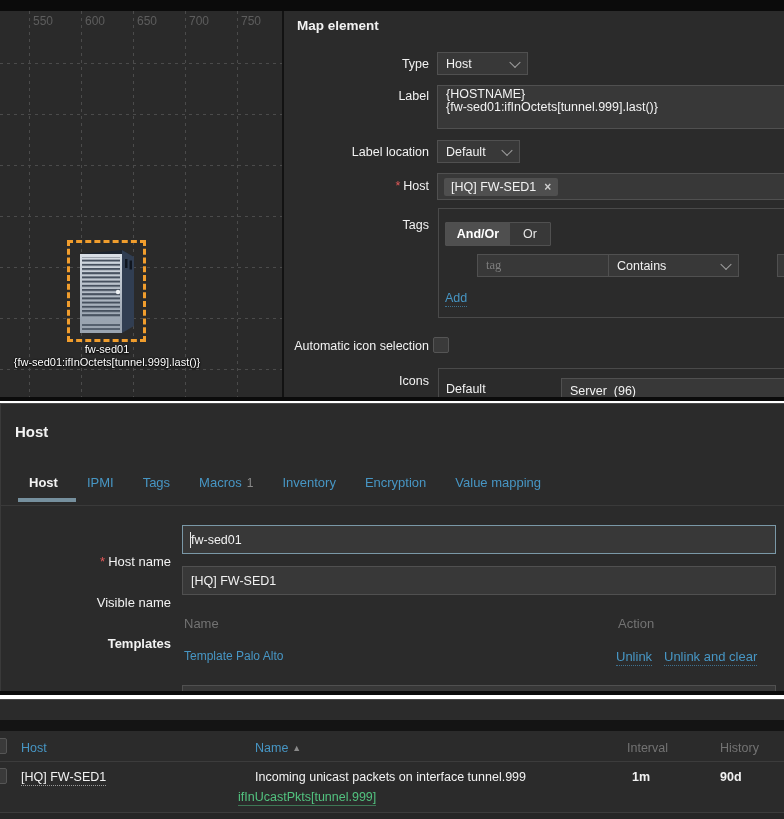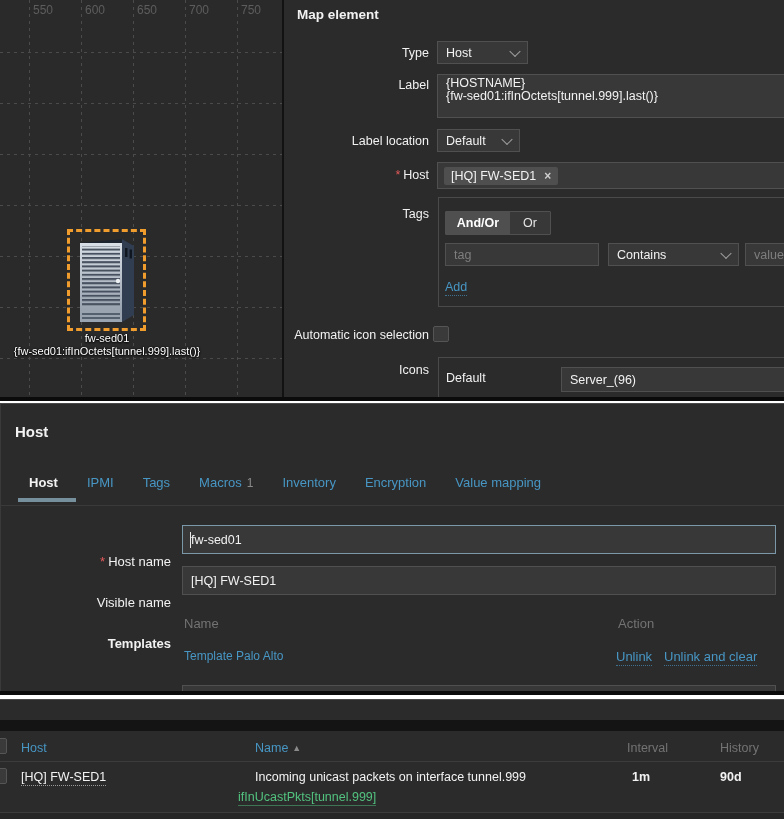--- a/index.html
+++ b/index.html
@@ -1,20 +1,20 @@
 <!DOCTYPE html>
 <html><head>
 <meta charset="utf-8">
 <style>
   html,body{margin:0;padding:0;background:#555;}
   #screen{position:relative;width:784px;height:819px;overflow:hidden;background:#0b0b0b;
     font-family:"Liberation Sans", sans-serif;-webkit-font-smoothing:antialiased;}
   .abs{position:absolute;}
   
-  #top-section{left:0;top:0;width:784px;height:397px;background:#2b2b2b;overflow:hidden;}
+  #top-section{left:0;top:11px;width:784px;height:397px;background:#2b2b2b;overflow:hidden;}
   #map-canvas{left:0;top:0;width:282px;height:397px;background:#2a2a2a;overflow:hidden;}
   .ruler-label{position:absolute;top:3px;font-size:12px;color:#5d5d5d;}
   #map-divider{left:282px;top:0;width:2px;height:397px;background:#121212;}
   #selection-box{left:67px;top:229px;width:73px;height:96px;border:3px dashed #f09d2d;}
   #server-icon{left:76px;top:236px;width:62px;height:88px;}
   #map-el-labels{left:0;top:332px;width:214px;text-align:center;color:#fff;font-size:11px;line-height:13px;
     text-shadow:0 1px 2px #000,0 0 2px #000;}
   
   #map-form{left:284px;top:0;width:500px;height:397px;background:#2b2b2b;overflow:hidden;font-size:12.5px;}
   .form-title{font-weight:bold;color:#f2f2f2;font-size:13.5px;}
@@ -29,21 +29,21 @@
   .zmultiselect{display:flex;align-items:center;padding:0 6px;}
   .chip{display:inline-flex;align-items:center;background:#4f4f4f;color:#f2f2f2;border-radius:2px;
     padding:2px 7px;font-size:12.5px;line-height:14px;}
   .chip .x{margin-left:8px;color:#cfcfcf;font-weight:bold;cursor:pointer;font-size:12px;}
   .fieldset{position:absolute;border:1px solid #4a4a4a;box-sizing:border-box;}
   .seg{position:absolute;display:flex;border:1px solid #505050;border-radius:1px;overflow:hidden;height:22px;}
   .seg .opt{display:flex;align-items:center;justify-content:center;color:#e6e6e6;font-size:12.5px;
     background:#383838;cursor:pointer;}
   .seg .opt.on{background:#4f4f4f;color:#fff;font-weight:bold;}
   input.raw{position:absolute;background:#383838;border:1px solid #505050;box-sizing:border-box;
-    color:#f2f2f2;font-size:12.5px;padding:4px 8px;font-family:Liberation Sans, sans-serif;outline:none;}
+    color:#f2f2f2;font-size:12.5px;padding:4px 8px;font-family:Liberation Serif, serif;outline:none;margin-left:32px;}
   input.raw::placeholder{color:#7e7e7e;}
   .link{color:#4796c4;text-decoration:none;cursor:pointer;}
   .dotted{border-bottom:1px dotted rgba(71,150,196,.65);padding-bottom:1px;}
   .checkbox{position:absolute;width:16px;height:16px;background:#3a3a3a;border:1px solid #555;
     box-sizing:border-box;border-radius:2px;cursor:pointer;}
   
   #gap1-black{left:0;top:397px;width:784px;height:4px;background:#0b0b0b;}
   #gap1-white{left:0;top:401px;width:784px;height:2px;background:#ffffff;}
   #gap2-black{left:0;top:691px;width:784px;height:4px;background:#0b0b0b;}
   #gap2-white{left:0;top:695px;width:784px;height:4px;background:#ffffff;}

